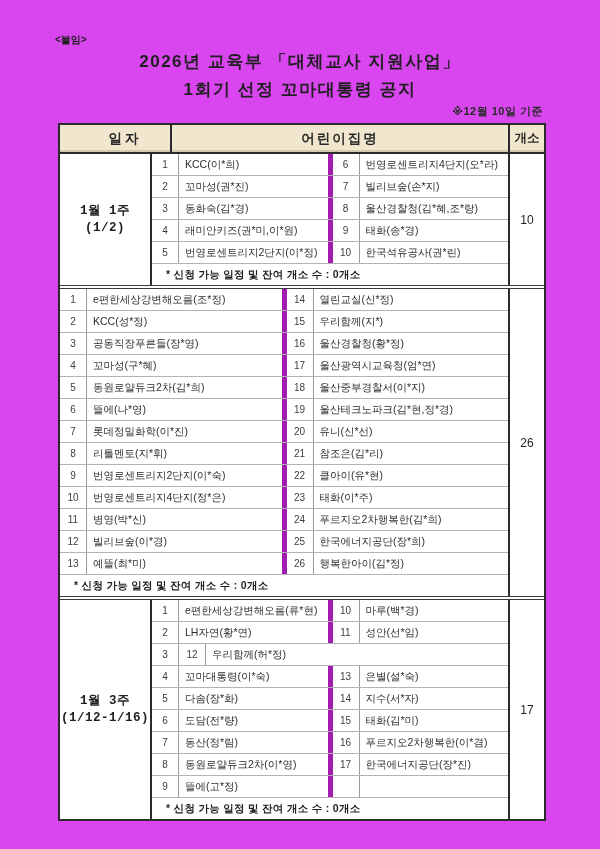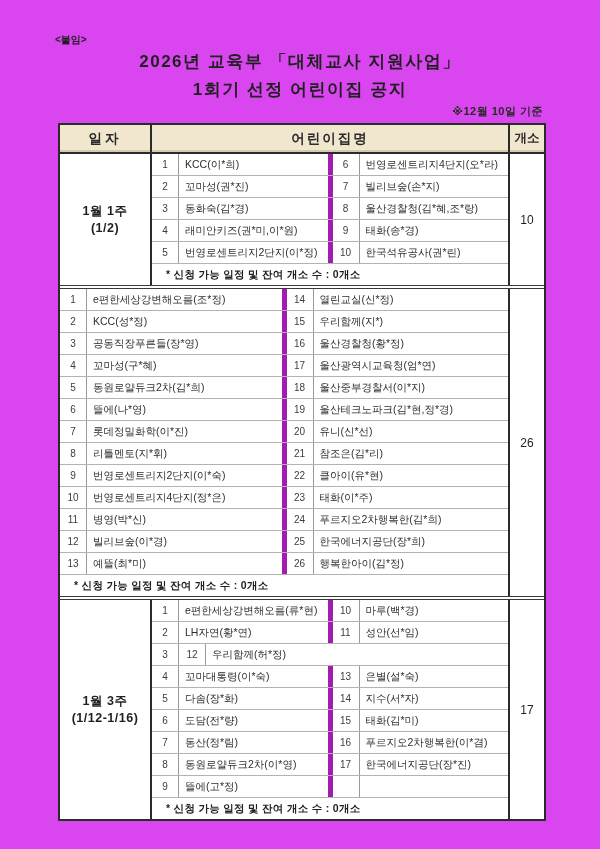--- a/index.html
+++ b/index.html
@@ -22,29 +22,29 @@
   .table{
     position:absolute;left:58px;top:123px;width:484px;
     border:2px solid #2b2b2b;background:#fff;
   }
   .thead{
     display:flex;height:27px;background:#f0e7ce;
     border-bottom:2px solid #2b2b2b;font-weight:bold;
     box-shadow:inset 0 -2px 0 rgba(160,150,120,0.35);
   }
   .th{display:flex;align-items:center;justify-content:center;color:#2a2a2a;}
-  .th-date{width:90px;border-right:2px solid #2b2b2b;font-size:13.5px;letter-spacing:3px;}
+  .th-date{width:90px;border-right:2px solid #2b2b2b;font-size:13.5px;letter-spacing:3px;padding-left:20px;}
   .th-name{flex:1;font-size:13.5px;letter-spacing:2px;}
   .th-count{width:34px;border-left:2px solid #2b2b2b;font-size:12.5px;}
   .group{display:flex;}
   .group + .group{border-top:4px double #3a3a3a;}
   .g-date{
     width:90px;border-right:2px solid #2b2b2b;
     display:flex;flex-direction:column;align-items:center;justify-content:center;
-    font-weight:600;font-size:12.5px;color:#1f1f1f;line-height:17px;letter-spacing:0.5px;
+    font-weight:600;font-size:12.5px;color:#1f1f1f;line-height:17px;letter-spacing:0.5px;font-family:Liberation Mono, monospace;
   }
   .g-center{flex:1;display:flex;flex-direction:column;min-width:0;}
   .entry-row{display:flex;height:21px;border-bottom:1px solid #b3b3b3;}
   .cell{display:flex;align-items:center;min-width:0;}
   .cell-num{
     width:26px;justify-content:center;border-right:1px solid #9a9a9a;
     font-size:10px;color:#3d3d3d;flex:none;
   }
   .cell-name{flex:1;padding-left:6px;font-size:10.5px;color:#2e2e2e;white-space:nowrap;overflow:hidden;}
   .entry-row > .cell-name:nth-child(2){border-right:5px solid #a21caf;}
@@ -58,21 +58,21 @@
     font-size:12px;color:#1f1f1f;
   }
 </style>
 </head>
 <body>
 
 <div class="page">
   <div class="attachment">&lt;붙임&gt;</div>
   <div class="titles">
     <div class="title-line">2026년 교육부 「대체교사 지원사업」</div>
-    <div class="title-line">1회기 선정 어린이집 공지</div>
+    <div class="title-line">1회기 선정 꼬마대통령 공지</div>
   </div>
   <div class="basis">※12월 10일 기준</div>
 
   <div class="table">
     <div class="thead" style="background: rgb(240, 231, 206);">
       <div class="th th-date">일자</div>
       <div class="th th-name">어린이집명</div>
       <div class="th th-count">개소</div>
     </div>
     <div class="tbody">

